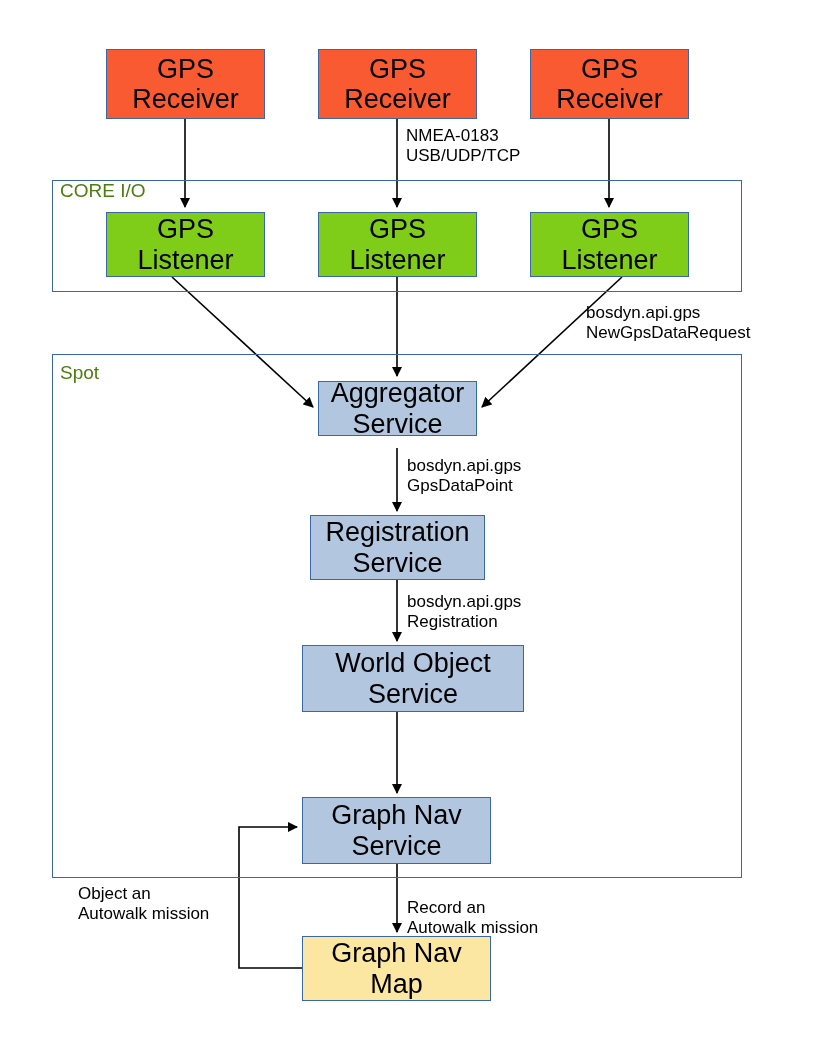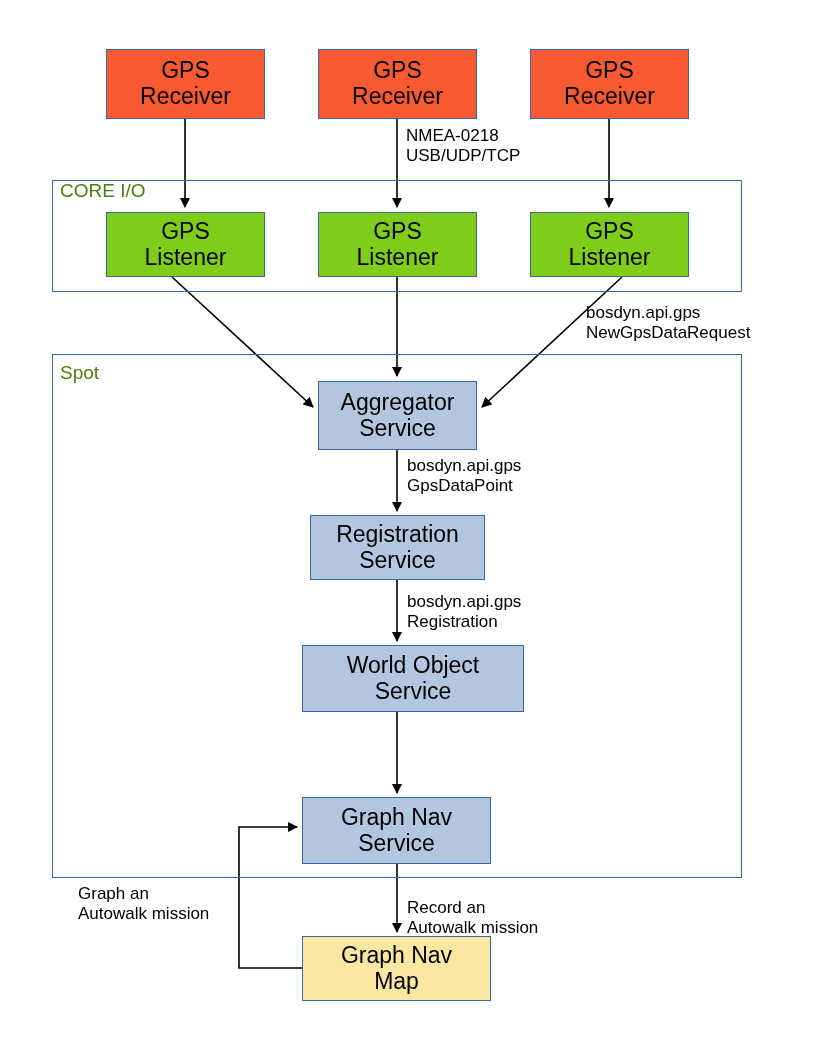--- a/index.html
+++ b/index.html
@@ -30,21 +30,21 @@
   .node {
     position: absolute;
     box-sizing: border-box;
     border: 1px solid #3a67a8;
     display: flex;
     flex-direction: column;
     align-items: center;
     justify-content: center;
     text-align: center;
     line-height: 1.12;
-    font-size: 23px;
+    font-size: 27px;
     color: #000;
     z-index: 3;
   }
   .node .ln { display: block; white-space: nowrap; }
   .n-receiver { background: #fa5a32; }
   .n-listener { background: #7fcc19; }
   .n-service  { background: #b3c6e0; }
   .n-map      { background: #fce7a2; }
 
   .group {
@@ -132,21 +132,21 @@
   </div>
   <div class="node n-listener" style="left:318px; top:212px; width:159px; height:65px;">
     <span class="ln">GPS</span>
     <span class="ln">Listener</span>
   </div>
   <div class="node n-listener" style="left:530px; top:212px; width:159px; height:65px;">
     <span class="ln">GPS</span>
     <span class="ln">Listener</span>
   </div>
 
-  <div class="node n-service" style="left:318px; top:381px; width:159px; height:69px;">
+  <div class="node n-service" style="left:318px; top:381px; width:159px; height:55px;">
     <span class="ln">Aggregator</span>
     <span class="ln">Service</span>
   </div>
 
   <div class="node n-service" style="left:310px; top:515px; width:175px; height:65px;">
     <span class="ln">Registration</span>
     <span class="ln">Service</span>
   </div>
 
   <div class="node n-service" style="left:302px; top:645px; width:222px; height:67px;">
@@ -158,21 +158,21 @@
     <span class="ln">Graph Nav</span>
     <span class="ln">Service</span>
   </div>
 
   <div class="node n-map" style="left:302px; top:936px; width:189px; height:65px;">
     <span class="ln">Graph Nav</span>
     <span class="ln">Map</span>
   </div>
 
   <div class="edge-label" style="left:406px; top:126px;">
-    <span class="ln">NMEA-0218</span>
+    <span class="ln">NMEA-0183</span>
     <span class="ln">USB/UDP/TCP</span>
   </div>
 
   <div class="edge-label" style="left:586px; top:303px;">
     <span class="ln">bosdyn.api.gps</span>
     <span class="ln">NewGpsDataRequest</span>
   </div>
 
   <div class="edge-label" style="left:407px; top:456px;">
     <span class="ln">bosdyn.api.gps</span>
@@ -184,17 +184,17 @@
     <span class="ln">Registration</span>
   </div>
 
 
   <div class="edge-label" style="left:407px; top:898px;">
     <span class="ln">Record an</span>
     <span class="ln">Autowalk mission</span>
   </div>
 
   <div class="edge-label" style="left:78px; top:884px;">
-    <span class="ln">Graph an</span>
+    <span class="ln">Object an</span>
     <span class="ln">Autowalk mission</span>
   </div>
 
 </div>
 
 </body></html>

